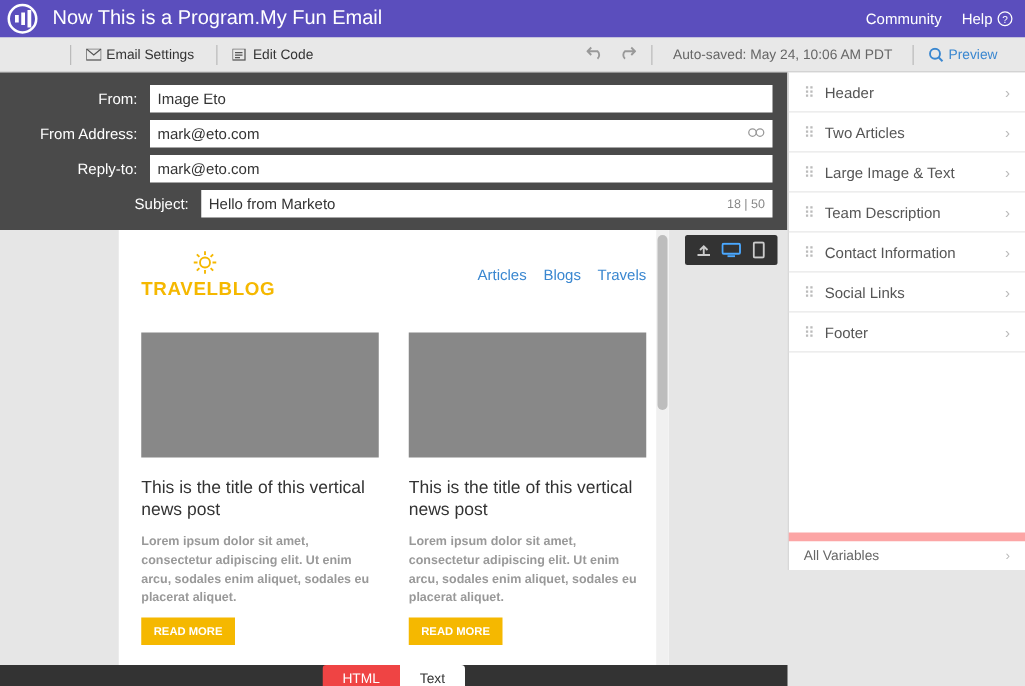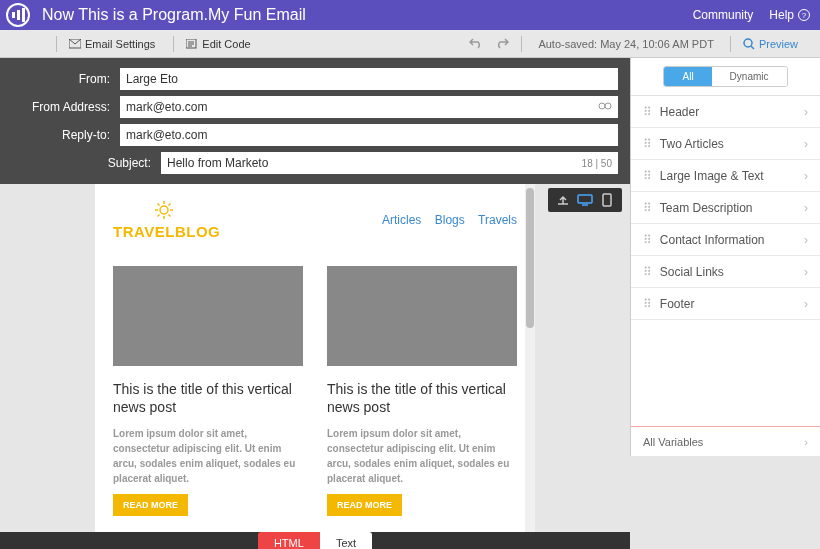--- a/index.html
+++ b/index.html
@@ -58,21 +58,21 @@
 .rtab.inactive { background: #9e9e9e; color: #fff; }
 .subtabs { display: flex; justify-content: center; padding: 8px 0; border-bottom: 1px solid #e0e0e0; }
 .subtog { display: flex; font-size: 10px; border-radius: 3px; overflow: hidden; border: 1px solid #ccc; }
 .subtog div { padding: 4px 18px; cursor: pointer; }
 .subtog .all { background: #4aa8e8; color: #fff; }
 .subtog .dyn { background: #fff; color: #666; }
 .modlist { flex: 1; }
 .moditem { display: flex; align-items: center; height: 32px; padding: 0 12px; border-bottom: 1px solid #e8e8e8; cursor: pointer; font-size: 12px; color: #555; }
 .moditem .grip { color: #bbb; margin-right: 10px; font-size: 12px; letter-spacing: -2px; }
 .moditem .chev { margin-left: auto; color: #bbb; }
-.allvars { height: 30px; border-top: 1px solid #fca5a5; display: flex; align-items: center; padding: 0 12px; font-size: 11px; color: #666; cursor: pointer; }
+.allvars { height: 30px; border-top: 7px solid #fca5a5; display: flex; align-items: center; padding: 0 12px; font-size: 11px; color: #666; cursor: pointer; }
 .allvars .chev { margin-left: auto; color: #bbb; }
 
 .img1 { background: linear-gradient(180deg,#8fa088 0%,#5a6858 50%,#3a4838 100%); }
 .img2 { background: linear-gradient(180deg,#9fb8c8 0%,#7a8878 60%,#4a5848 100%); }
 </style>
 </head>
 <body>
 
 <div class="header">
   <div class="logo">
@@ -127,21 +127,21 @@
     <span>Preview</span>
   </div>
 </div>
 
 <div class="main">
   <div class="left">
     <div class="formbar">
       <div class="frow">
         <div class="flabel">From:</div>
         <div class="finput">
-            <span>Large Eto</span>
+            <span>Image Eto</span>
           </div>
       </div>
       <div class="frow">
         <div class="flabel">From Address:</div>
         <div class="finput">
           <span>mark@eto.com</span>
           <span class="tailico">
             <svg width="14" height="12" viewBox="0 0 14 12">
                 <circle cx="4" cy="6" r="3" fill="none" stroke="#999"></circle>
                 <circle cx="10" cy="6" r="3" fill="none" stroke="#999"></circle>
@@ -232,26 +232,20 @@
 
     <div class="footer">
       <div class="toggle">
         <div class="html">HTML</div>
         <div class="text">Text</div>
       </div>
     </div>
   </div>
 
   <div class="right">
-    <div class="subtabs">
-      <div class="subtog">
-        <div class="all">All</div>
-        <div class="dyn">Dynamic</div>
-      </div>
-    </div>
     <div class="modlist" id="modlist">
         <div class="moditem">
           <span class="grip">⠿</span>
           <span>Header</span>
           <span class="chev">›</span>
         </div>
         <div class="moditem">
           <span class="grip">⠿</span>
           <span>Two Articles</span>
           <span class="chev">›</span>

